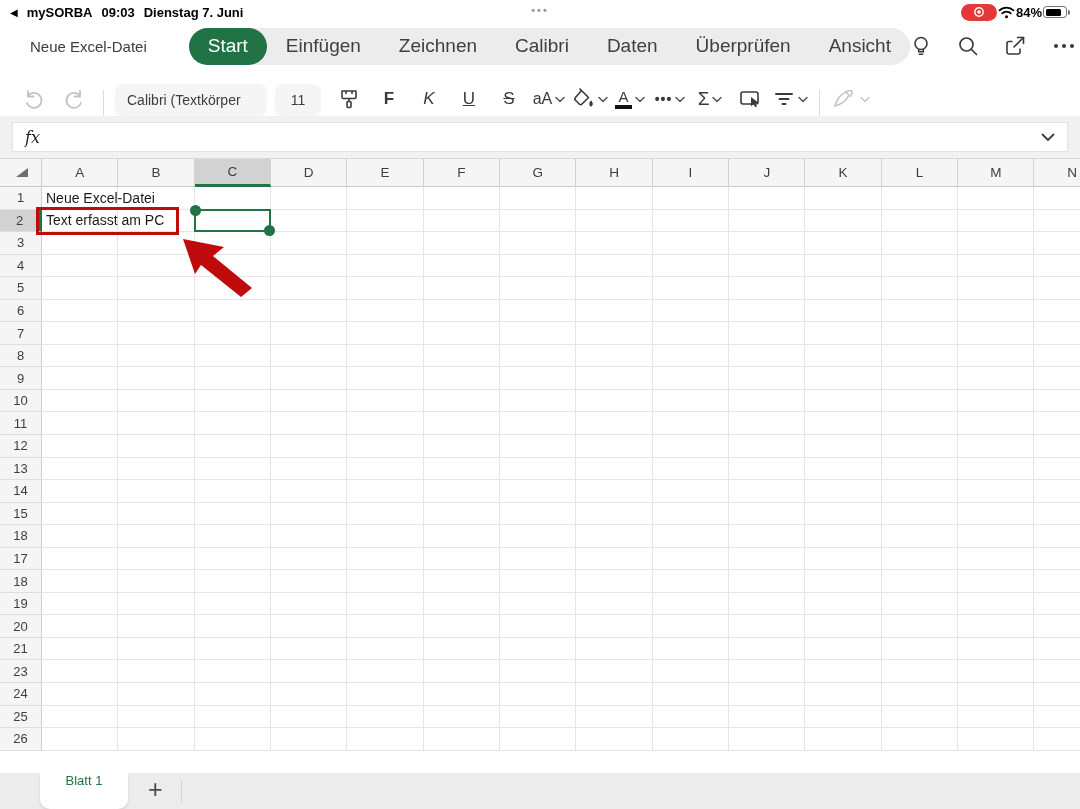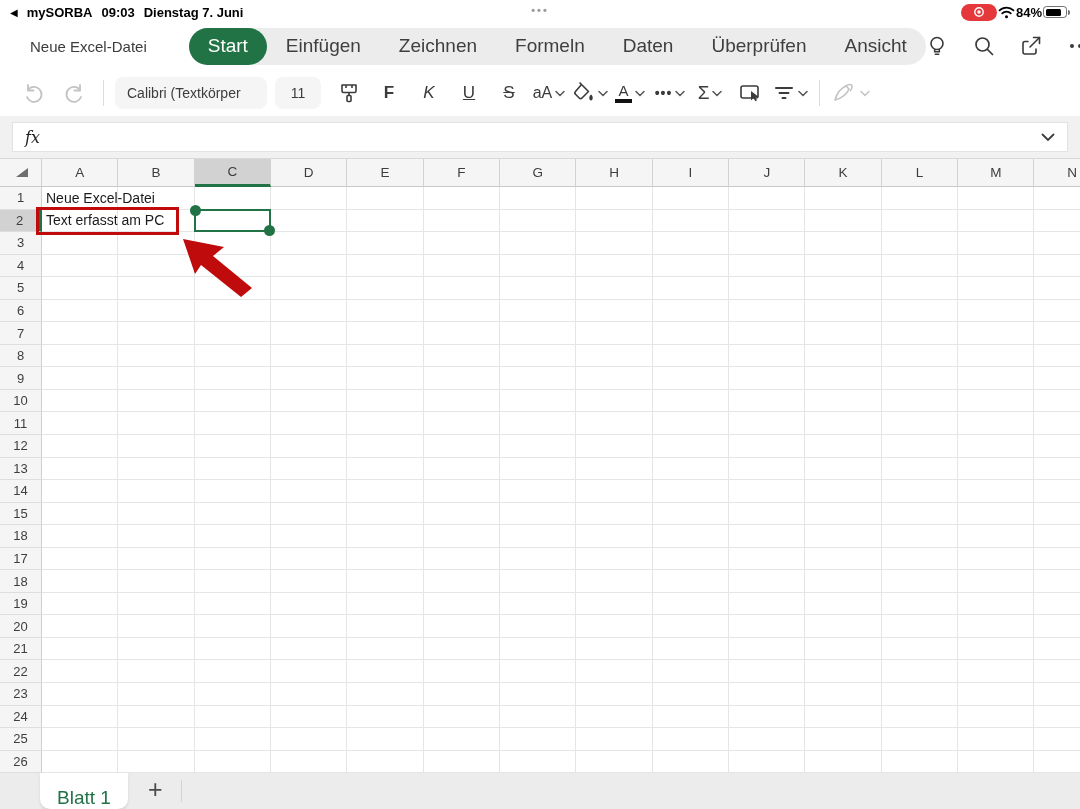--- a/index.html
+++ b/index.html
@@ -26,21 +26,21 @@
   .titlebar{ height:48px; display:flex; align-items:center; padding:0 16px;}
   .doc-title{ font-size:15px; color:#3c3c3c; margin-left:14px; white-space:nowrap;}
   .tabbar{ margin-left:42px; background:#ececec; border-radius:20px; height:37px;
     display:flex; align-items:center;}
   .rtab{ padding:0 19px; height:37px; display:flex; align-items:center; font-size:19px;
     color:#3f3f3f; border-radius:20px; cursor:default; white-space:nowrap;}
   .rtab.active{ background:#217346; color:#fff;}
   .title-actions{ margin-left:auto; display:flex; align-items:center; gap:25px; padding-right:8px;}
 
   
-  .toolbar{ height:46px; display:flex; align-items:center; padding:0 16px; gap:4px;}
+  .toolbar{ height:46px; display:flex; align-items:flex-end; padding:0 16px; gap:4px;}
   .tbtn{ height:34px; min-width:36px; display:flex; align-items:center; justify-content:center;
     color:#3b3b3b; font-size:17px; gap:3px;}
   .tbtn.disabled{ color:#c3c3c3;}
   .tdivider{ width:1px; height:26px; background:#dcdcdc; margin:0 7px;}
   .fontbox{ width:152px; height:32px; background:#f5f5f5; border-radius:8px; display:flex;
     align-items:center; padding:0 12px; font-size:14px; color:#3d3d3d; white-space:nowrap;
     overflow:hidden; margin-right:4px;}
   .sizebox{ width:46px; height:32px; background:#f5f5f5; border-radius:8px; display:flex;
     align-items:center; justify-content:center; font-size:14px; color:#3d3d3d; margin-right:6px;}
   .b-bold{ font-weight:700; font-size:17px;}
@@ -83,22 +83,22 @@
 
   .selbox{ position:absolute; border:2px solid #217346; background:transparent; z-index:5;}
   .handle{ position:absolute; width:11px; height:11px; border-radius:50%; background:#217346;}
   .handle.tl{ left:-6px; top:-6px;} .handle.br{ right:-6px; bottom:-6px;}
   .redbox{ position:absolute; border:3.5px solid #c00b0c; z-index:6; background:transparent;}
   .arrow-svg{ position:absolute; z-index:7;}
 
   
   .sheetbar{ height:36px; background:#ececec; display:flex; align-items:center;}
   .sheettab{ margin-left:40px; width:88px; height:36px; background:#fff;
-    border-radius:0 0 10px 10px; display:flex; align-items:flex-end; justify-content:center;
-    font-size:19px; font-weight:500; color:#217346; box-shadow:0 2px 3px rgba(0,0,0,.10);}
+    border-radius:0 0 10px 10px; display:flex; align-items:flex-start; justify-content:center;
+    font-size:13px; font-weight:500; color:#217346; box-shadow:0 2px 3px rgba(0,0,0,.10);}
   .addsheet{ margin-left:20px; font-size:25px; font-weight:300; color:#4a4a4a; line-height:1;
     padding-bottom:3px;}
   .sheetdiv{ width:1px; height:22px; background:#d4d4d4; margin-left:18px;}
 
   svg{ display:block;}
 </style>
 </head>
 <body>
 
 <div class="statusbar">
@@ -130,21 +130,21 @@
 
 <div class="titlebar">
   <svg width="13" height="22" viewBox="0 0 13 22" fill="none" stroke="#3c3c3c" stroke-width="2.2" stroke-linecap="round" stroke-linejoin="round">
       <polyline points="11,2 2,11 11,20"></polyline>
     </svg>
   <span class="doc-title">Neue Excel-Datei</span>
   <div class="tabbar">
       <div class="rtab active">Start</div>
       <div class="rtab">Einfügen</div>
       <div class="rtab">Zeichnen</div>
-      <div class="rtab">Formeln</div>
+      <div class="rtab">Calibri</div>
       <div class="rtab">Daten</div>
       <div class="rtab">Überprüfen</div>
       <div class="rtab">Ansicht</div>
     </div>
   <div class="title-actions">
     <svg width="22" height="23" viewBox="0 0 22 23" fill="none" stroke="#3a3a3a" stroke-width="1.6" stroke-linecap="round">
       <circle cx="11" cy="8.5" r="6"></circle>
         <path d="M8.7 14.5 v2.2 h4.6 v-2.2"></path>
         <path d="M9.3 19.3 h3.4"></path>
     </svg>
@@ -653,37 +653,20 @@
       <div class="cell"></div>
       <div class="cell"></div>
       <div class="cell"></div>
       <div class="cell"></div>
       <div class="cell"></div>
       <div class="cell"></div>
       <div class="cell"></div>
       <div class="cell"></div>
     </div>
     <div class="grow">
-      <div class="rowh">22</div>
-      <div class="cell"></div>
-      <div class="cell"></div>
-      <div class="cell"></div>
-      <div class="cell"></div>
-      <div class="cell"></div>
-      <div class="cell"></div>
-      <div class="cell"></div>
-      <div class="cell"></div>
-      <div class="cell"></div>
-      <div class="cell"></div>
-      <div class="cell"></div>
-      <div class="cell"></div>
-      <div class="cell"></div>
-      <div class="cell"></div>
-    </div>
-    <div class="grow">
       <div class="rowh">23</div>
       <div class="cell"></div>
       <div class="cell"></div>
       <div class="cell"></div>
       <div class="cell"></div>
       <div class="cell"></div>
       <div class="cell"></div>
       <div class="cell"></div>
       <div class="cell"></div>
       <div class="cell"></div>

